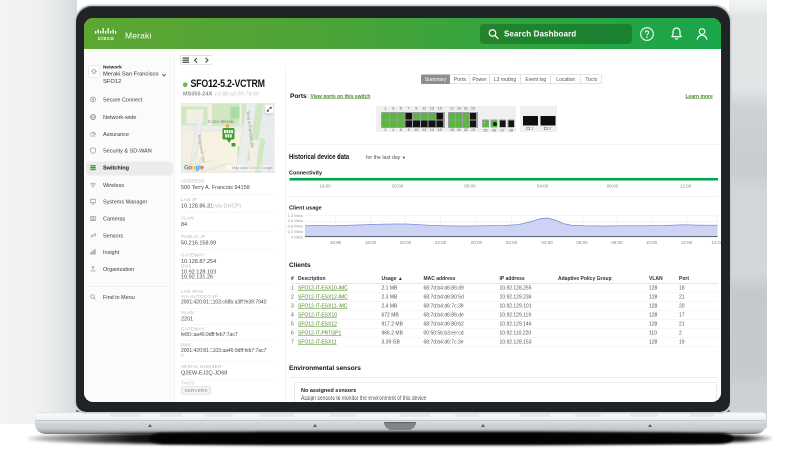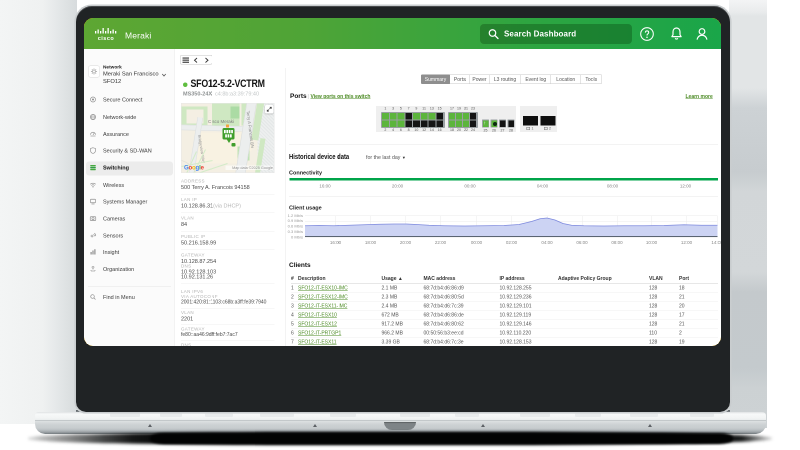--- a/index.html
+++ b/index.html
@@ -11,21 +11,21 @@
   #bgleft { left:0; top:0; width:77px; height:424px;
     background:linear-gradient(to right,#f3f5f5 0%,#eff1f1 55%,#e6e9ea 72%,#dde1e2 88%,#d7dbdd 100%); }
   #bgright { left:729px; top:0; width:38px; height:428px;
     background:linear-gradient(to bottom,#eaeced 0px,#e9ebec 12px,#e2e5e6 16px,#e2e5e6 88px,#cdd2d5 108px,#c7cccf 172px,#d2d6d8 192px,#d3d7d9 272px,#c4c9cc 292px,#c4cacd 368px,#ccd1d3 388px,#ced3d5 443px); }
   #bgright2 { left:729px; top:0; width:38px; height:12px; background:linear-gradient(to bottom,#f3f4f5,#e9ebec); }
 
   
   #lid { left:76px; top:6px; width:654px; height:406px; background:#202325;
     border-radius:16px 16px 10px 10px;
     box-shadow:0 0 0 1.6px #c9cdcf, inset 0 1px 0 rgba(255,255,255,.18); }
-  #screen { position:absolute; left:8px; top:12px; width:637px; height:328px;
+  #screen { position:absolute; left:8px; top:12px; width:637px; height:384px;
     border-radius:9px; overflow:hidden; background:#eab308; }
   #ui { position:absolute; left:0; top:0; width:1275px; height:768px;
     transform:scale(0.5) translateZ(0); transform-origin:0 0; background:#fff; will-change:transform; }
 
   #hinge { left:76px; top:410px; width:654px; height:5px;
     background:linear-gradient(to bottom,#5a6064,#b9bfc2); }
   #base { left:35px; top:412px; width:731px; height:22px;
     border-radius:4px 4px 10px 10px;
     background:linear-gradient(to bottom,#dfe2e3 0px,#f7f9f9 2px,#f2f4f4 6px,#eaedee 8px,#dde1e2 9px,#d4d8da 11px,#ccd1d3 13px,#c7ccce 16px,#b9bfc2 18px,#9fa5a9 20px,#788084 22px); }
   #baseline1 { left:35px; top:420px; width:731px; height:1px; background:#bfc4c7; opacity:.9; }

